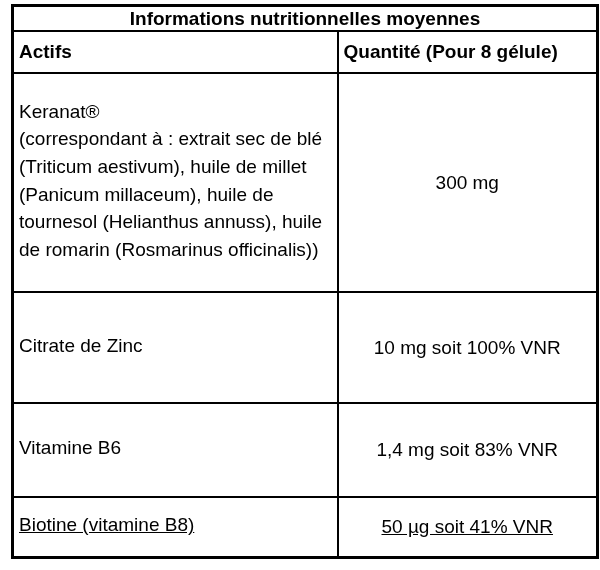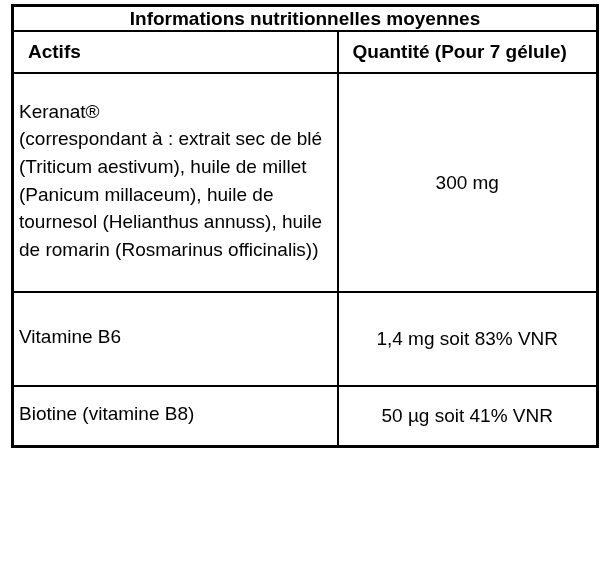--- a/index.html
+++ b/index.html
@@ -37,27 +37,27 @@
   tr.r-title td {
     height: 21px;
     font-weight: 700;
     text-align: center;
     padding: 0 2px;
     line-height: 23px;
   }
   tr.r-head { height: 42px; }
   tr.r-head td {
     font-weight: 700;
-    padding: 2px 4px 2px 14px;
+    padding: 2px 4px 2px 5px;
     text-align: left;
   }
   tr.r-keranat { height: 219px; }
   tr.r-citrate { height: 111px; }
   tr.r-b6      { height: 94px;  }
-  tr.r-biotine { height: 60px;  }
+  tr.r-biotine { height: 60px; text-decoration: underline;  }
 
   td.cell-actif {
     padding: 4px 8px 8px 5px;
     white-space: pre-line;
     line-height: 29px;
   }
   td.cell-qty {
     text-align: center;
     padding: 2px 4px;
     margin-top: 8px;
@@ -71,26 +71,30 @@
     <colgroup>
       <col class="col-actif">
       <col class="col-qty">
     </colgroup>
     <tbody>
       <tr class="r-title">
         <td colspan="2">Informations nutritionnelles moyennes</td>
       </tr>
       <tr class="r-head">
         <td>Actifs</td>
-        <td>Quantité (Pour 7 gélule)</td>
+        <td>Quantité (Pour 8 gélule)</td>
       </tr>
       <tr class="r-keranat">
         <td class="cell-actif">Keranat®
 (correspondant à : extrait sec de blé (Triticum aestivum), huile de millet (Panicum millaceum), huile de tournesol (Helianthus annuss), huile de romarin (Rosmarinus officinalis))</td>
         <td class="cell-qty">300 mg</td>
+      </tr>
+      <tr class="r-citrate">
+        <td class="cell-actif">Citrate de Zinc</td>
+        <td class="cell-qty">10 mg soit 100% VNR</td>
       </tr>
       <tr class="r-b6">
         <td class="cell-actif">Vitamine B6</td>
         <td class="cell-qty">1,4 mg soit 83% VNR</td>
       </tr>
       <tr class="r-biotine">
         <td class="cell-actif">Biotine (vitamine B8)</td>
         <td class="cell-qty">50 µg soit 41% VNR</td>
       </tr>
     </tbody>

